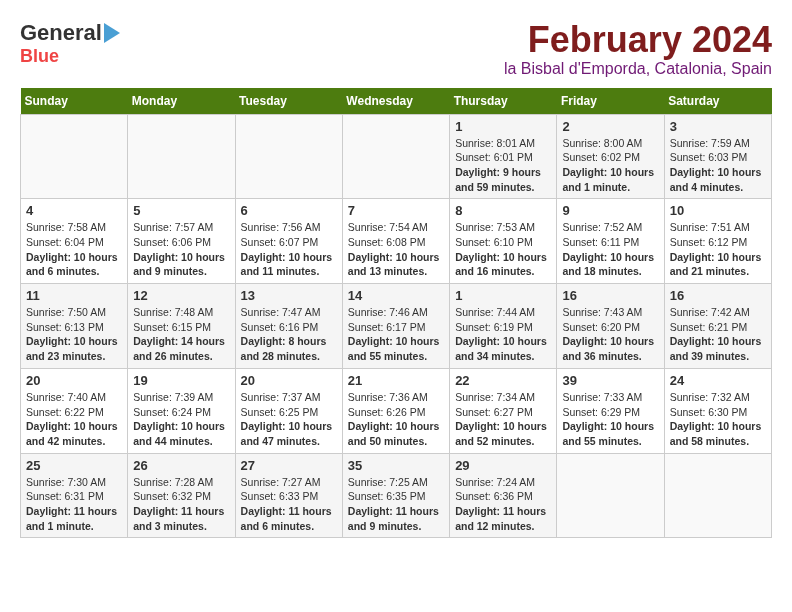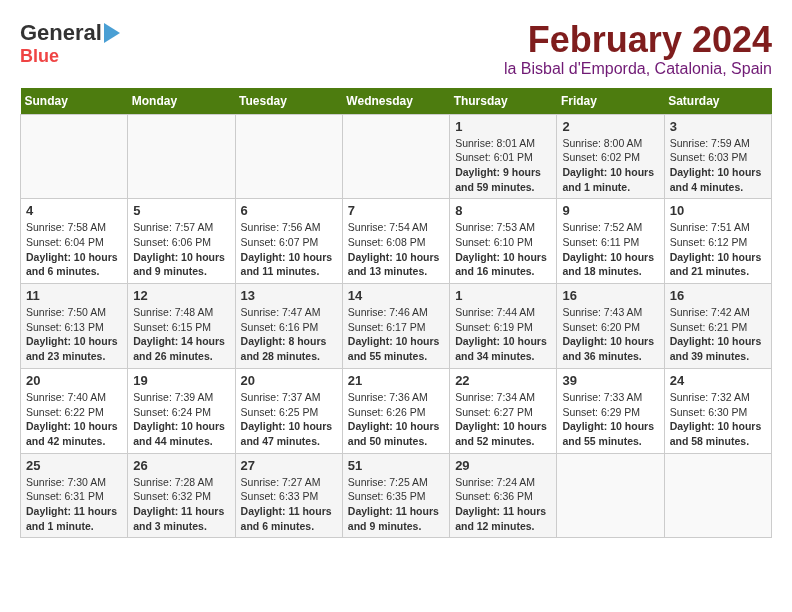--- a/index.html
+++ b/index.html
@@ -229,21 +229,21 @@
         </td>
         <td>
           <span class="day-num">26</span>
           <div class="day-info">Sunrise: 7:28 AM<br>Sunset: 6:32 PM<br><b>Daylight: 11 hours and 3 minutes.</b></div>
         </td>
         <td>
           <span class="day-num">27</span>
           <div class="day-info">Sunrise: 7:27 AM<br>Sunset: 6:33 PM<br><b>Daylight: 11 hours and 6 minutes.</b></div>
         </td>
         <td>
-          <span class="day-num">51</span>
+          <span class="day-num">35</span>
           <div class="day-info">Sunrise: 7:25 AM<br>Sunset: 6:35 PM<br><b>Daylight: 11 hours and 9 minutes.</b></div>
         </td>
         <td>
           <span class="day-num">29</span>
           <div class="day-info">Sunrise: 7:24 AM<br>Sunset: 6:36 PM<br><b>Daylight: 11 hours and 12 minutes.</b></div>
         </td>
         <td class="empty"></td>
         <td class="empty"></td>
       </tr>
     </tbody>

